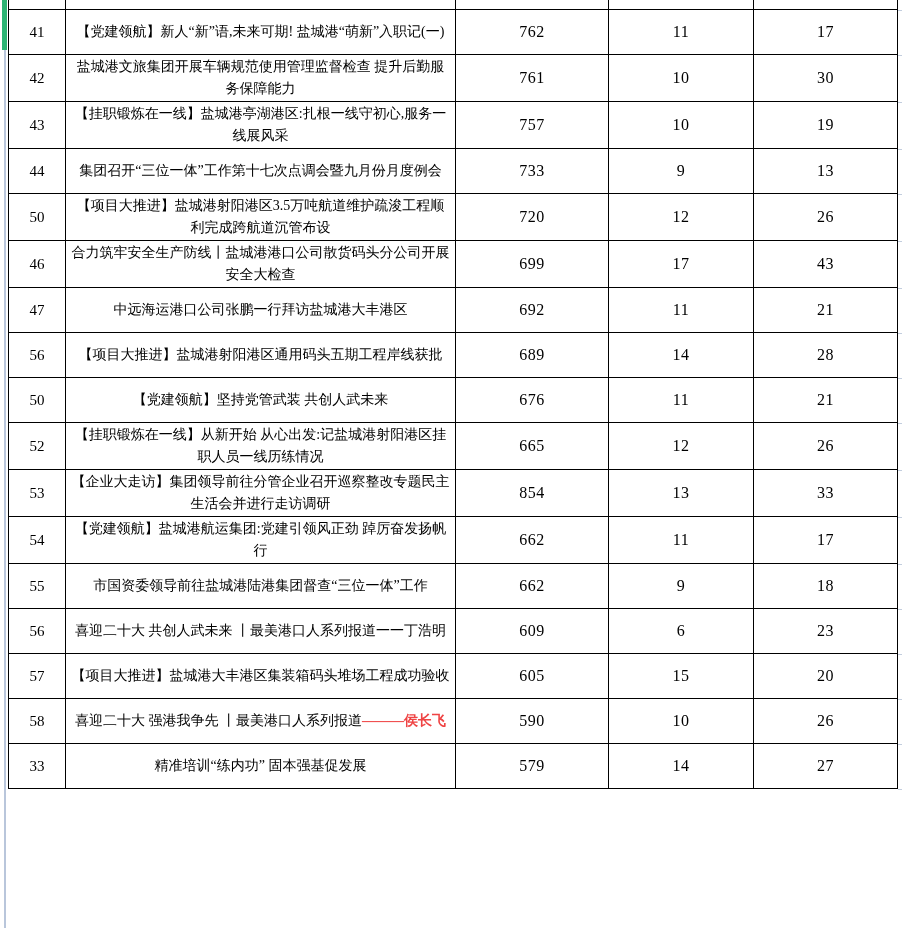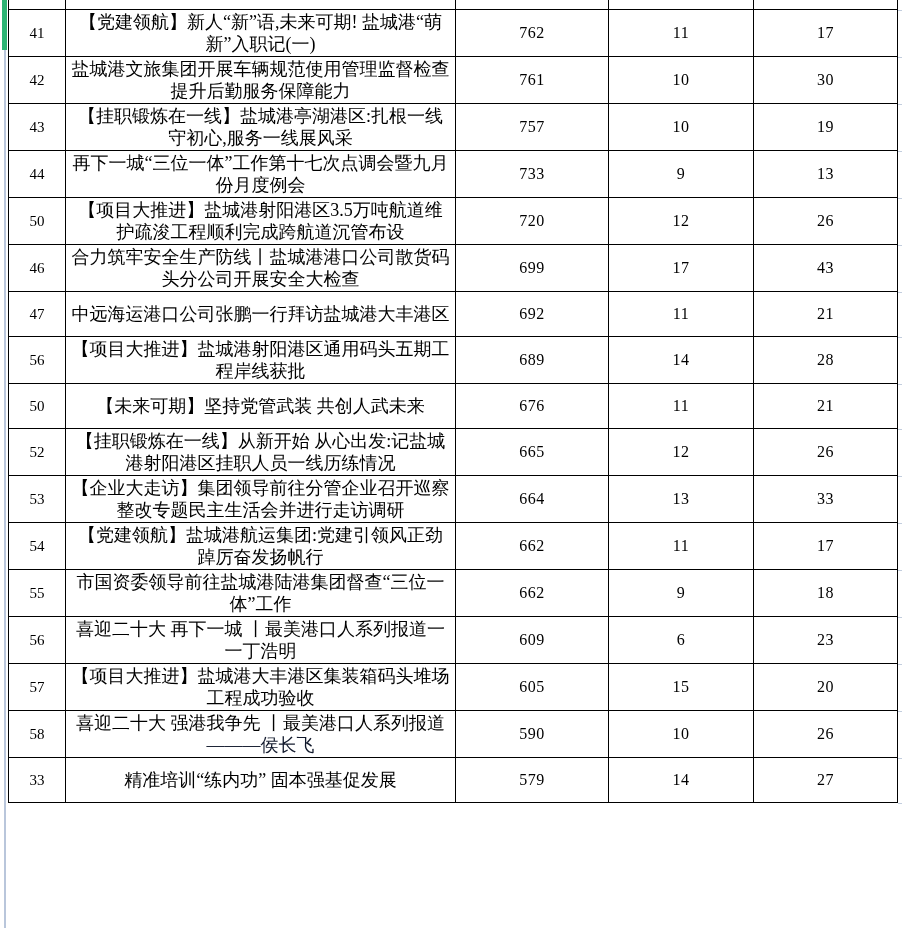--- a/index.html
+++ b/index.html
@@ -9,21 +9,21 @@
   .row-indicator{position:absolute;left:2px;top:0;width:5px;height:50px;background:#2eb474;z-index:2;}
   table{border-collapse:collapse;margin-left:8px;table-layout:fixed;width:890px;position:relative;z-index:1;background:#fff;}
   td{border:1px solid #000;vertical-align:middle;text-align:center;overflow:hidden;}
   col.c-no{width:57px;}
   col.c-title{width:390px;}
   col.c-n1{width:153px;}
   col.c-n2{width:145px;}
   col.c-n3{width:144px;}
   tr.r td{height:42px;}
   td.no{font-size:15px;}
-  td.title{font-size:18px;line-height:22px;padding:1px 4px;}
+  td.title{font-size:14px;line-height:22px;padding:1px 4px;}
   td.num{font-size:16px;letter-spacing:0.5px;}
   .tail{color:#7a7a7a;}
   tr.partial-top td{height:7px;border-top:none;}
   
   tr{position:relative;}
   tr::after{content:"";position:absolute;right:-6px;bottom:-1px;width:6px;height:1px;background:#c3cede;}
 </style>
 </head>
 <body>
 
@@ -64,21 +64,21 @@
   </tr>
         <tr class="r">
     <td class="no">43</td>
     <td class="title"><span>【挂职锻炼在一线】盐城港亭湖港区:扎根一线守初心,服务一线展风采</span><span class="tail" style="color: rgb(122, 122, 122);"></span></td>
     <td class="num">757</td>
     <td class="num">10</td>
     <td class="num">19</td>
   </tr>
         <tr class="r">
     <td class="no">44</td>
-    <td class="title"><span>再下一城“三位一体”工作第十七次点调会暨九月份月度例会</span><span class="tail" style="color: rgb(122, 122, 122);"></span></td>
+    <td class="title"><span>集团召开“三位一体”工作第十七次点调会暨九月份月度例会</span><span class="tail" style="color: rgb(122, 122, 122);"></span></td>
     <td class="num">733</td>
     <td class="num">9</td>
     <td class="num">13</td>
   </tr>
         <tr class="r">
     <td class="no">50</td>
     <td class="title"><span>【项目大推进】盐城港射阳港区3.5万吨航道维护疏浚工程顺利完成跨航道沉管布设</span><span class="tail" style="color: rgb(122, 122, 122);"></span></td>
     <td class="num">720</td>
     <td class="num">12</td>
     <td class="num">26</td>
@@ -99,70 +99,70 @@
   </tr>
         <tr class="r">
     <td class="no">56</td>
     <td class="title"><span>【项目大推进】盐城港射阳港区通用码头五期工程岸线获批</span><span class="tail" style="color: rgb(122, 122, 122);"></span></td>
     <td class="num">689</td>
     <td class="num">14</td>
     <td class="num">28</td>
   </tr>
         <tr class="r">
     <td class="no">50</td>
-    <td class="title"><span>【未来可期】坚持党管武装 共创人武未来</span><span class="tail" style="color: rgb(122, 122, 122);"></span></td>
+    <td class="title"><span>【党建领航】坚持党管武装 共创人武未来</span><span class="tail" style="color: rgb(122, 122, 122);"></span></td>
     <td class="num">676</td>
     <td class="num">11</td>
     <td class="num">21</td>
   </tr>
         <tr class="r">
     <td class="no">52</td>
     <td class="title"><span>【挂职锻炼在一线】从新开始 从心出发:记盐城港射阳港区挂职人员一线历练情况</span><span class="tail" style="color: rgb(122, 122, 122);"></span></td>
     <td class="num">665</td>
     <td class="num">12</td>
     <td class="num">26</td>
   </tr>
         <tr class="r">
     <td class="no">53</td>
     <td class="title"><span>【企业大走访】集团领导前往分管企业召开巡察整改专题民主生活会并进行走访调研</span><span class="tail" style="color: rgb(122, 122, 122);"></span></td>
-    <td class="num">664</td>
+    <td class="num">854</td>
     <td class="num">13</td>
     <td class="num">33</td>
   </tr>
         <tr class="r">
     <td class="no">54</td>
     <td class="title"><span>【党建领航】盐城港航运集团:党建引领风正劲 踔厉奋发扬帆行</span><span class="tail" style="color: rgb(122, 122, 122);"></span></td>
     <td class="num">662</td>
     <td class="num">11</td>
     <td class="num">17</td>
   </tr>
         <tr class="r">
     <td class="no">55</td>
     <td class="title"><span>市国资委领导前往盐城港陆港集团督查“三位一体”工作</span><span class="tail" style="color: rgb(122, 122, 122);"></span></td>
     <td class="num">662</td>
     <td class="num">9</td>
     <td class="num">18</td>
   </tr>
         <tr class="r">
     <td class="no">56</td>
-    <td class="title"><span>喜迎二十大 再下一城 丨最美港口人系列报道一一丁浩明</span><span class="tail" style="color: rgb(122, 122, 122);"></span></td>
+    <td class="title"><span>喜迎二十大 共创人武未来 丨最美港口人系列报道一一丁浩明</span><span class="tail" style="color: rgb(122, 122, 122);"></span></td>
     <td class="num">609</td>
     <td class="num">6</td>
     <td class="num">23</td>
   </tr>
         <tr class="r">
     <td class="no">57</td>
     <td class="title"><span>【项目大推进】盐城港大丰港区集装箱码头堆场工程成功验收</span><span class="tail" style="color: rgb(122, 122, 122);"></span></td>
     <td class="num">605</td>
     <td class="num">15</td>
     <td class="num">20</td>
   </tr>
         <tr class="r">
     <td class="no">58</td>
-    <td class="title"><span>喜迎二十大 强港我争先 丨最美港口人系列报道</span><span class="tail" style="color: #0f172a;">———侯长飞</span></td>
+    <td class="title"><span>喜迎二十大 强港我争先 丨最美港口人系列报道</span><span class="tail" style="color: #ef4444; font-weight: bold;">———侯长飞</span></td>
     <td class="num">590</td>
     <td class="num">10</td>
     <td class="num">26</td>
   </tr>
         <tr class="r">
     <td class="no">33</td>
     <td class="title"><span>精准培训“练内功” 固本强基促发展</span><span class="tail" style="color: rgb(122, 122, 122);"></span></td>
     <td class="num">579</td>
     <td class="num">14</td>
     <td class="num">27</td>

